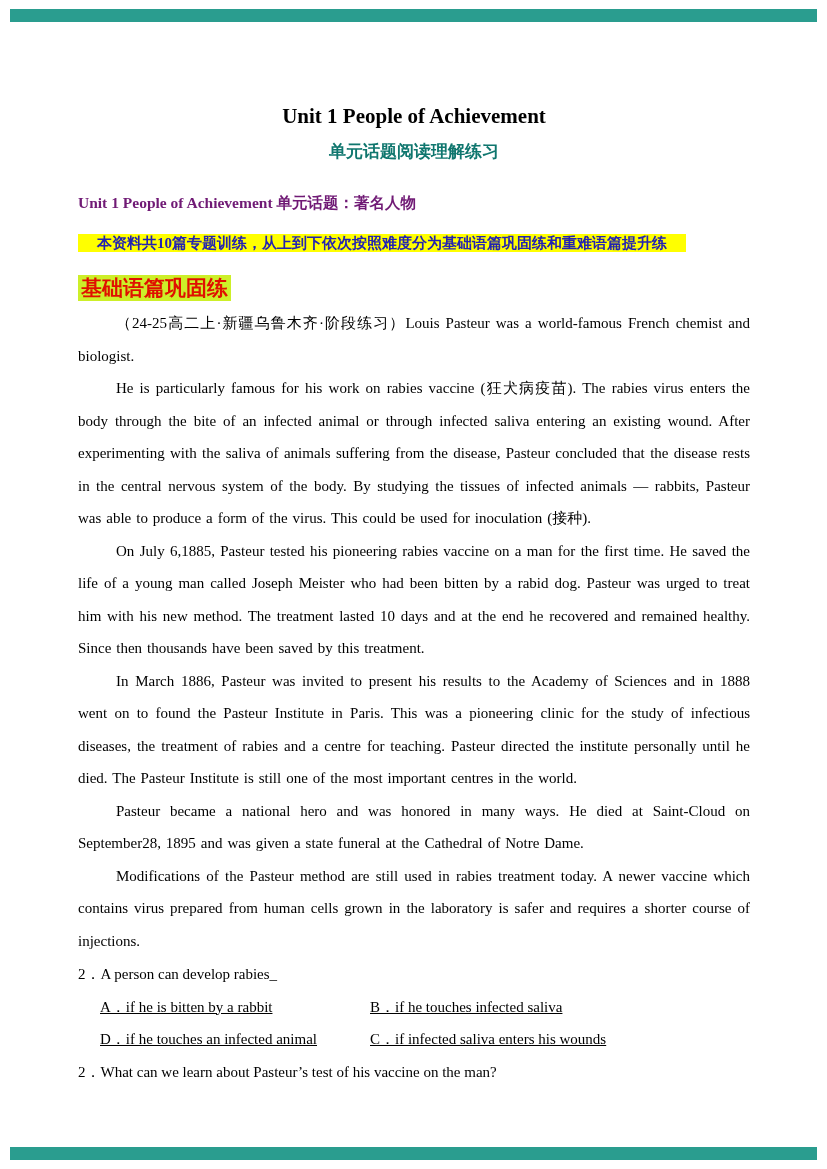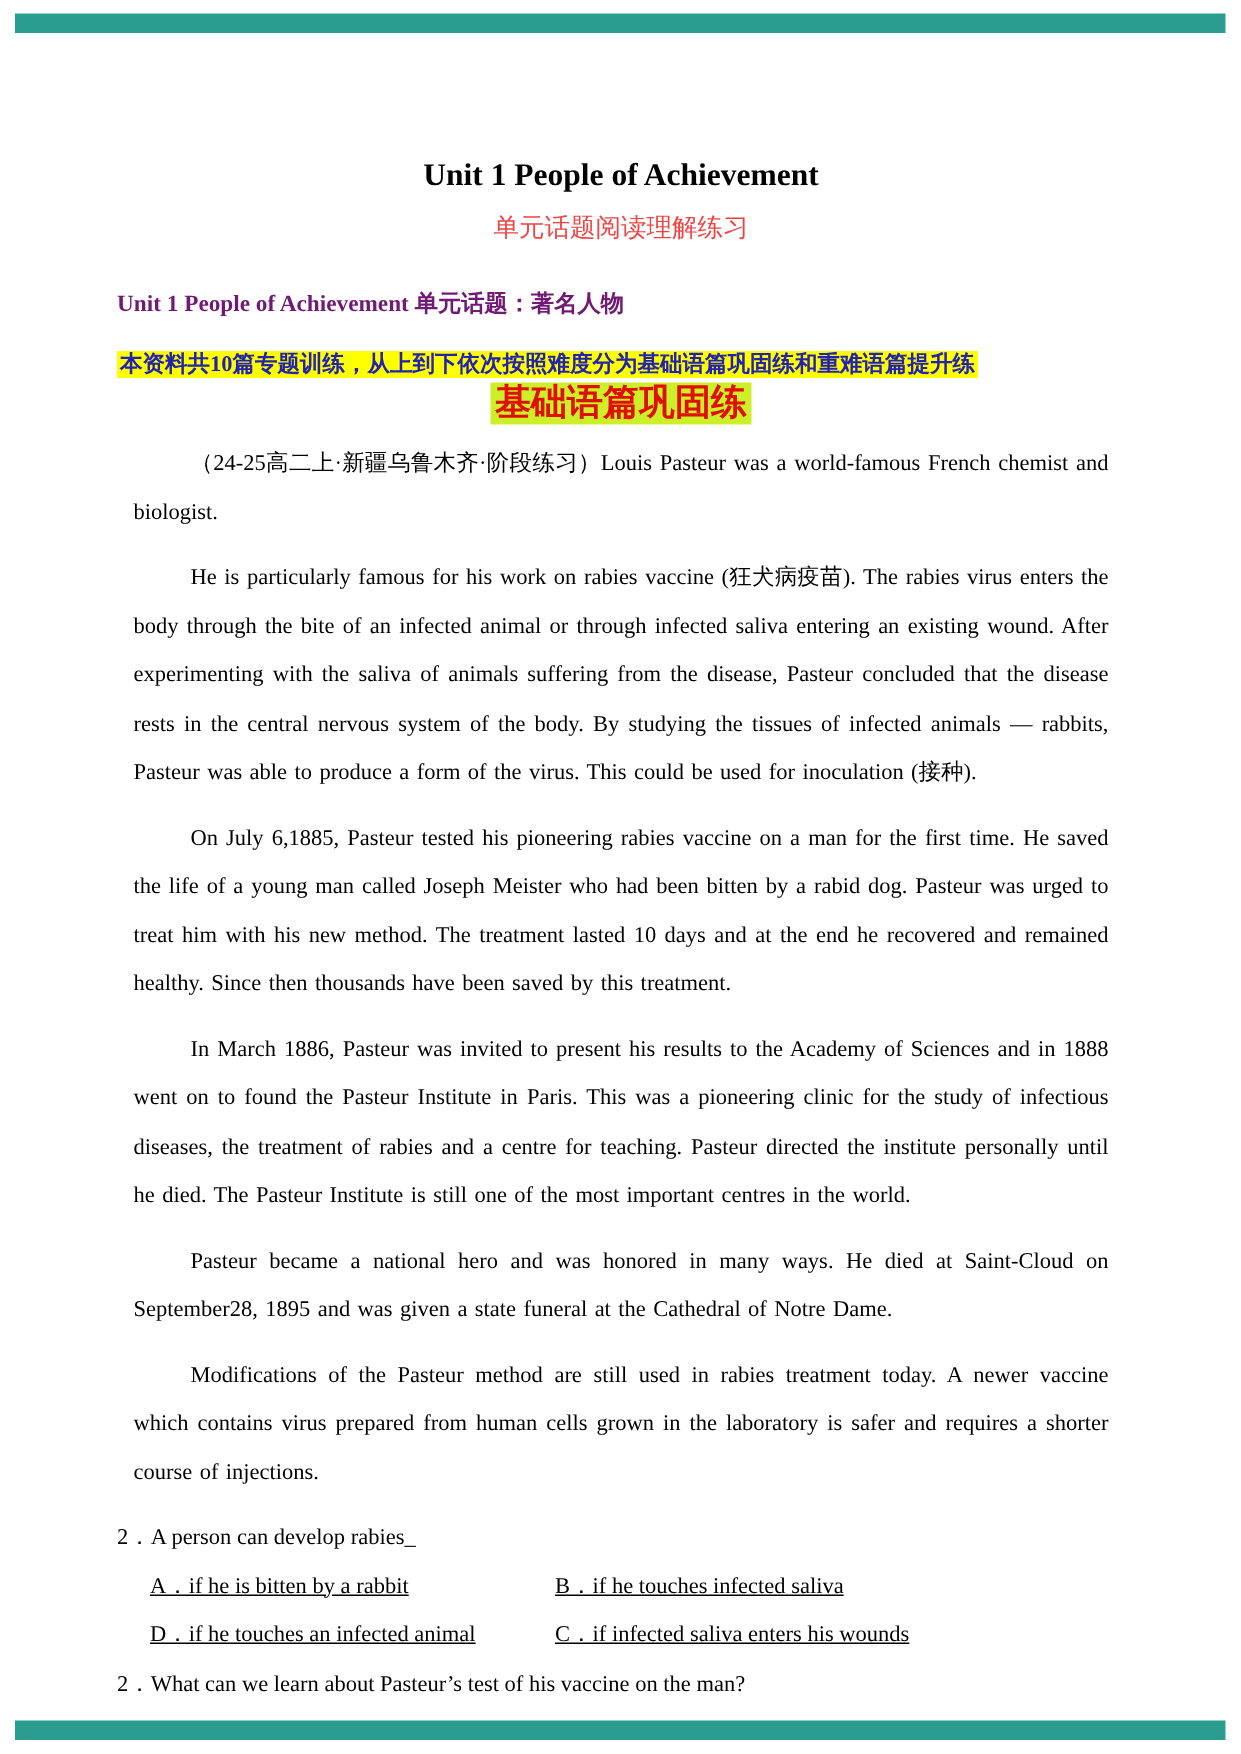--- a/index.html
+++ b/index.html
@@ -21,47 +21,47 @@
     position:absolute;top:16px;left:78px;width:672px;
     padding-top:88px;
   }
   .doc-title{
     text-align:center;
     font-size:21px;font-weight:bold;
     line-height:24px;margin:0;
   }
   .doc-subtitle{
     text-align:center;
-    font-size:17px;font-weight:normal;
-    color:#ef4444;
+    font-size:17px;font-weight:bold;
+    color:#0f766e;
     line-height:22px;
     margin-top:13px;
   }
   .topic-line{
     font-size:15.5px;font-weight:bold;
     color:#701a75;
     line-height:21px;
     margin-top:29px;
   }
   .notice-line{
     font-size:15px;font-weight:bold;
     line-height:21px;
     margin-top:20px;
   }
-  .hl-yellow{background:#ffff00;color:#2323b2;padding:1px 2px;}
+  .hl-yellow{background:#ffff00;color:#2323b2;padding:1px 19px;}
   .section-heading{
-    text-align:center;
-    font-size:24px;font-weight:bold;
+    text-align:left;
+    font-size:21px;font-weight:bold;
     line-height:26px;
-    margin-top:2px;
+    margin-top:21px;
   }
   .hl-green{background:#cdef29;color:#e01000;padding:1px 3px;}
   .passage{margin-top:6px;}
   .passage p{
-    margin:11px;
+    margin:0;
     font-size:15px;
     line-height:32.5px;
     text-align:justify;
     text-indent:38px;
     word-spacing:0.08em;
   }
   .questions{margin-top:1px;font-size:15px;}
   .q-row{line-height:32.5px;}
   .options{
     display:grid;

